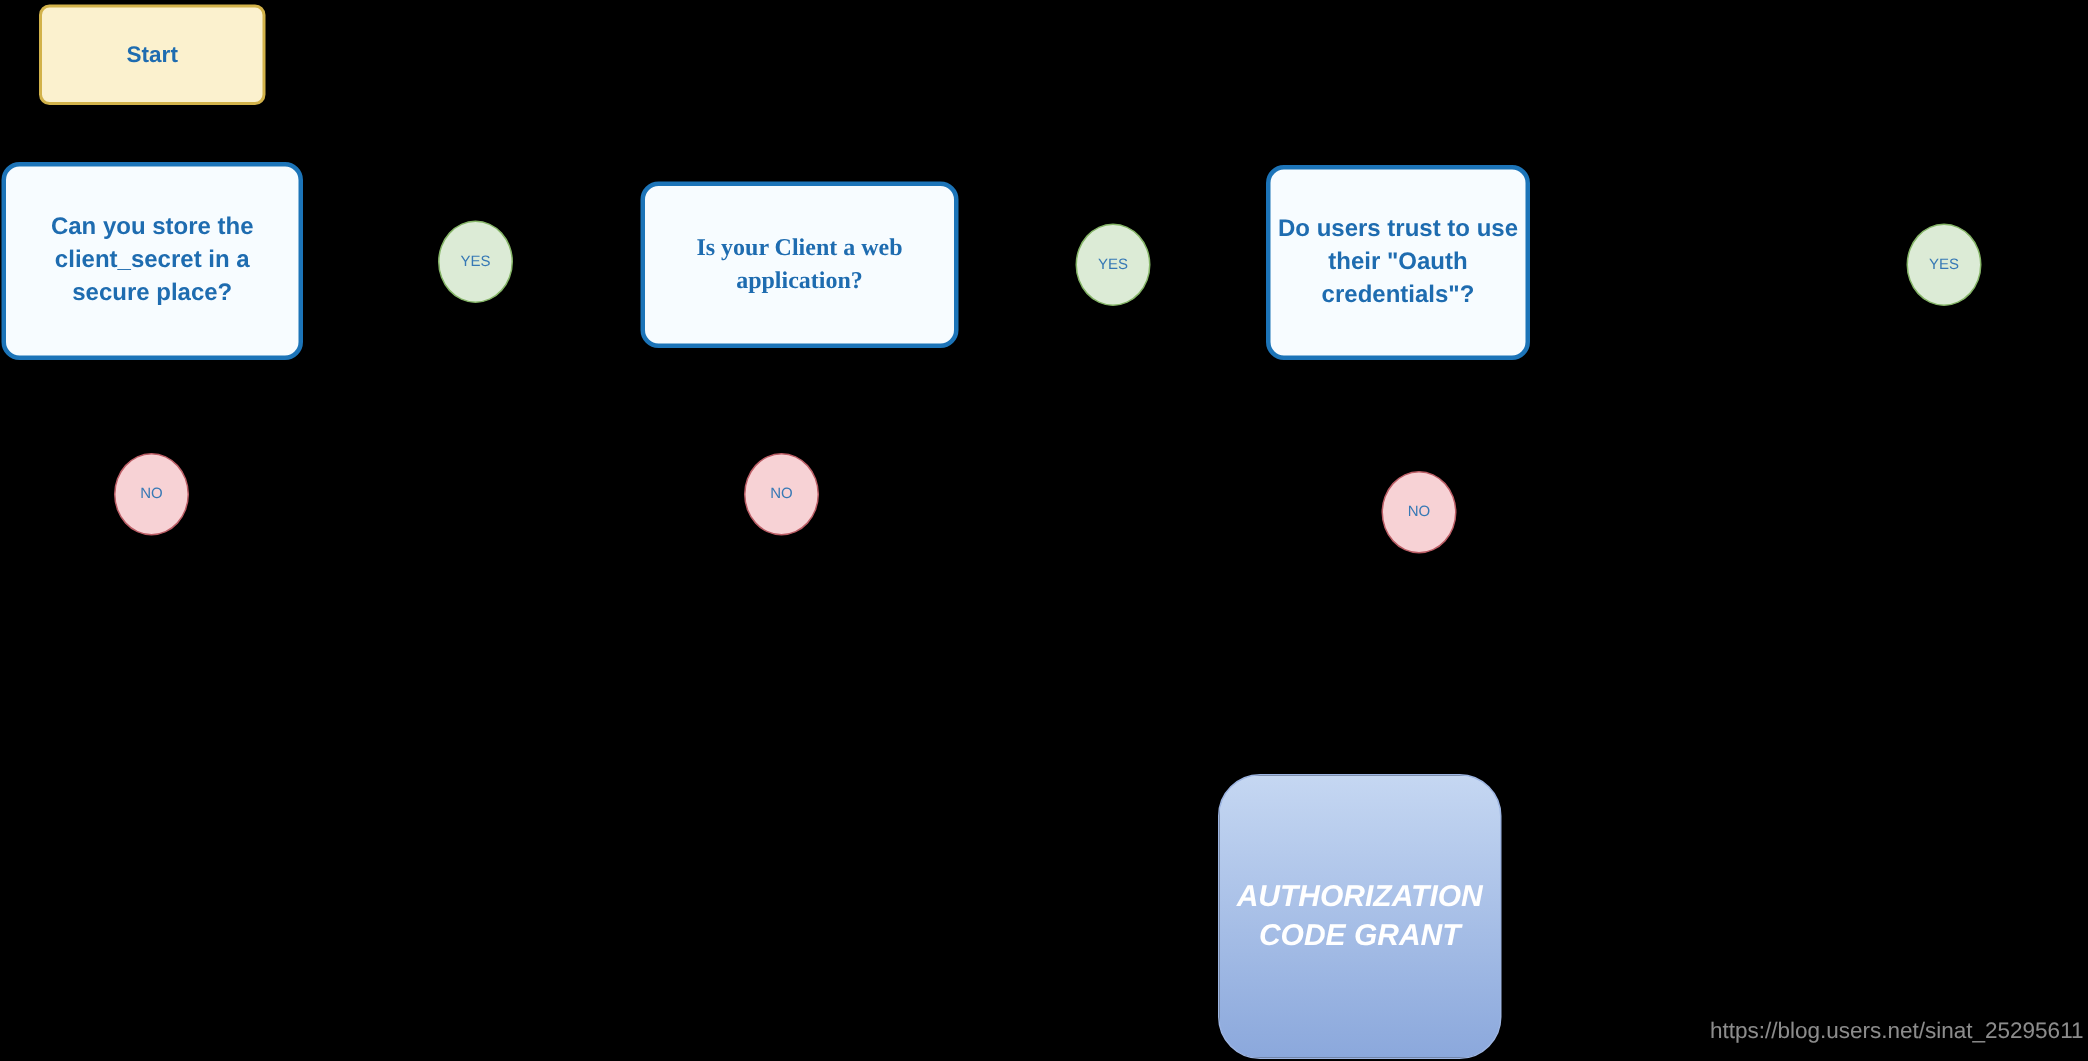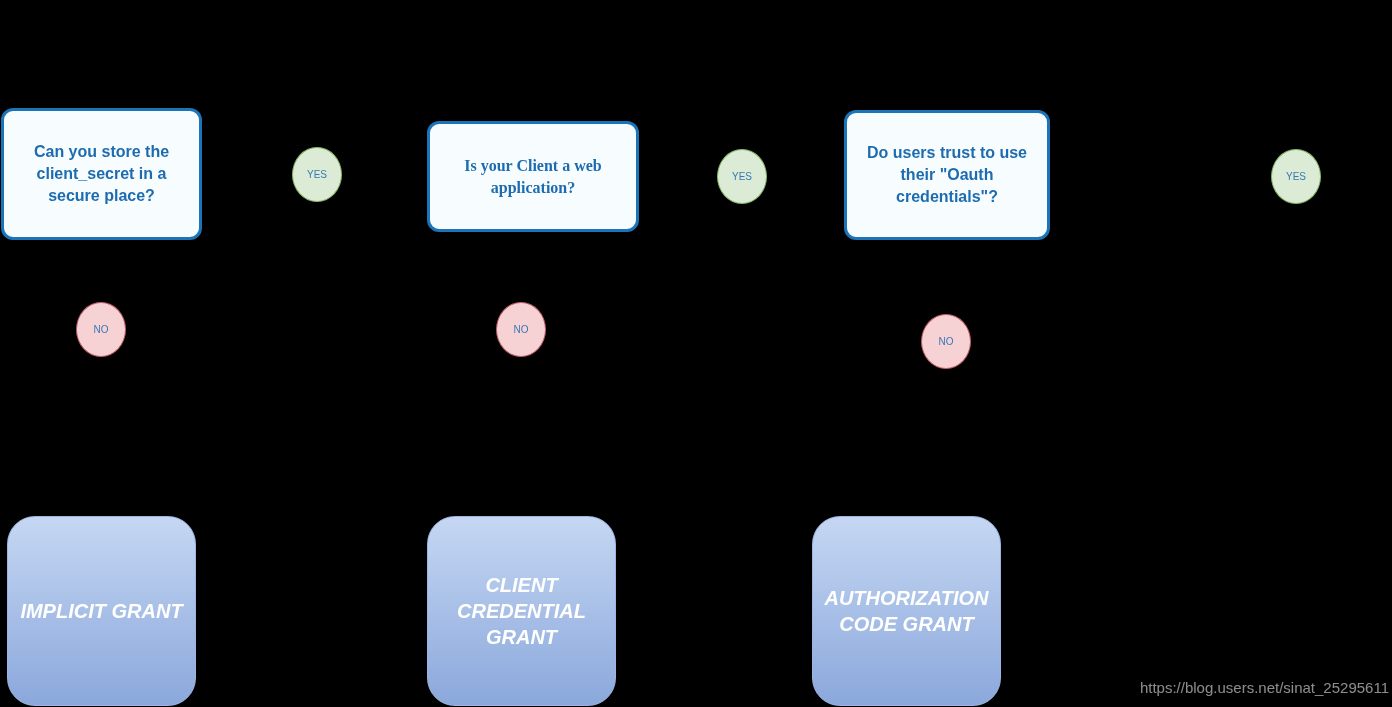--- a/index.html
+++ b/index.html
@@ -36,21 +36,21 @@
     background: var(--question_fill, #F7FCFF);
     border: 3px solid var(--question_border, #1C74B8);
     border-radius: 12px;
     color: var(--question_text, #1E6CB0);
     font-weight: bold;
     font-size: 16px;
     line-height: 22px;
   }
   .q1 { left: 1px;   top: 108px; width: 201px; height: 132px; padding: 0 8px; }
   .q2 { left: 427px; top: 121px; width: 212px; height: 111px; padding: 0 18px; font-family: Liberation Serif, serif; }
-  .q3 { left: 844px; top: 110px; width: 206px; height: 130px; padding: 0 4px; }
+  .q3 { left: 844px; top: 110px; width: 176px; height: 130px; padding: 0 4px; }
 
   .pill {
     width: 50px; height: 55px;
     border-radius: 50%;
     font-size: 10px;
     color: var(--edge_text, #3779B5);
   }
   .yes {
     background: var(--yes_fill, #DCEBD6);
     border: 1px solid var(--yes_border, #85B567);
@@ -92,20 +92,23 @@
     font-size: 15px;
     color: rgba(255, 255, 255, 0.55);
     z-index: 5;
   }
 </style>
 </head>
 <body>
 
 <div class="canvas">
 
+  <div class="node start">
+    <span>Start</span>
+  </div>
 
   <div class="node question q1">
     <span>Can you store the client_secret in a secure place?</span>
   </div>
   <div class="node question q2">
     <span>Is your Client a web application?</span>
   </div>
   <div class="node question q3">
     <span>Do users trust to use their "Oauth credentials"?</span>
   </div>
@@ -123,25 +126,19 @@
   <div class="node pill no no1">
     <span>NO</span>
   </div>
   <div class="node pill no no2">
     <span>NO</span>
   </div>
   <div class="node pill no no3">
     <span>NO</span>
   </div>
 
-  <div class="node result r1">
-    <span class="nowrap">IMPLICIT GRANT</span>
-  </div>
-  <div class="node result r2">
-    <span>CLIENT CREDENTIAL GRANT</span>
-  </div>
   <div class="node result r3">
     <span>AUTHORIZATION CODE GRANT</span>
   </div>
 
   <div class="watermark">https://blog.users.net/sinat_25295611</div>
 
 </div>
 
 </body></html>

